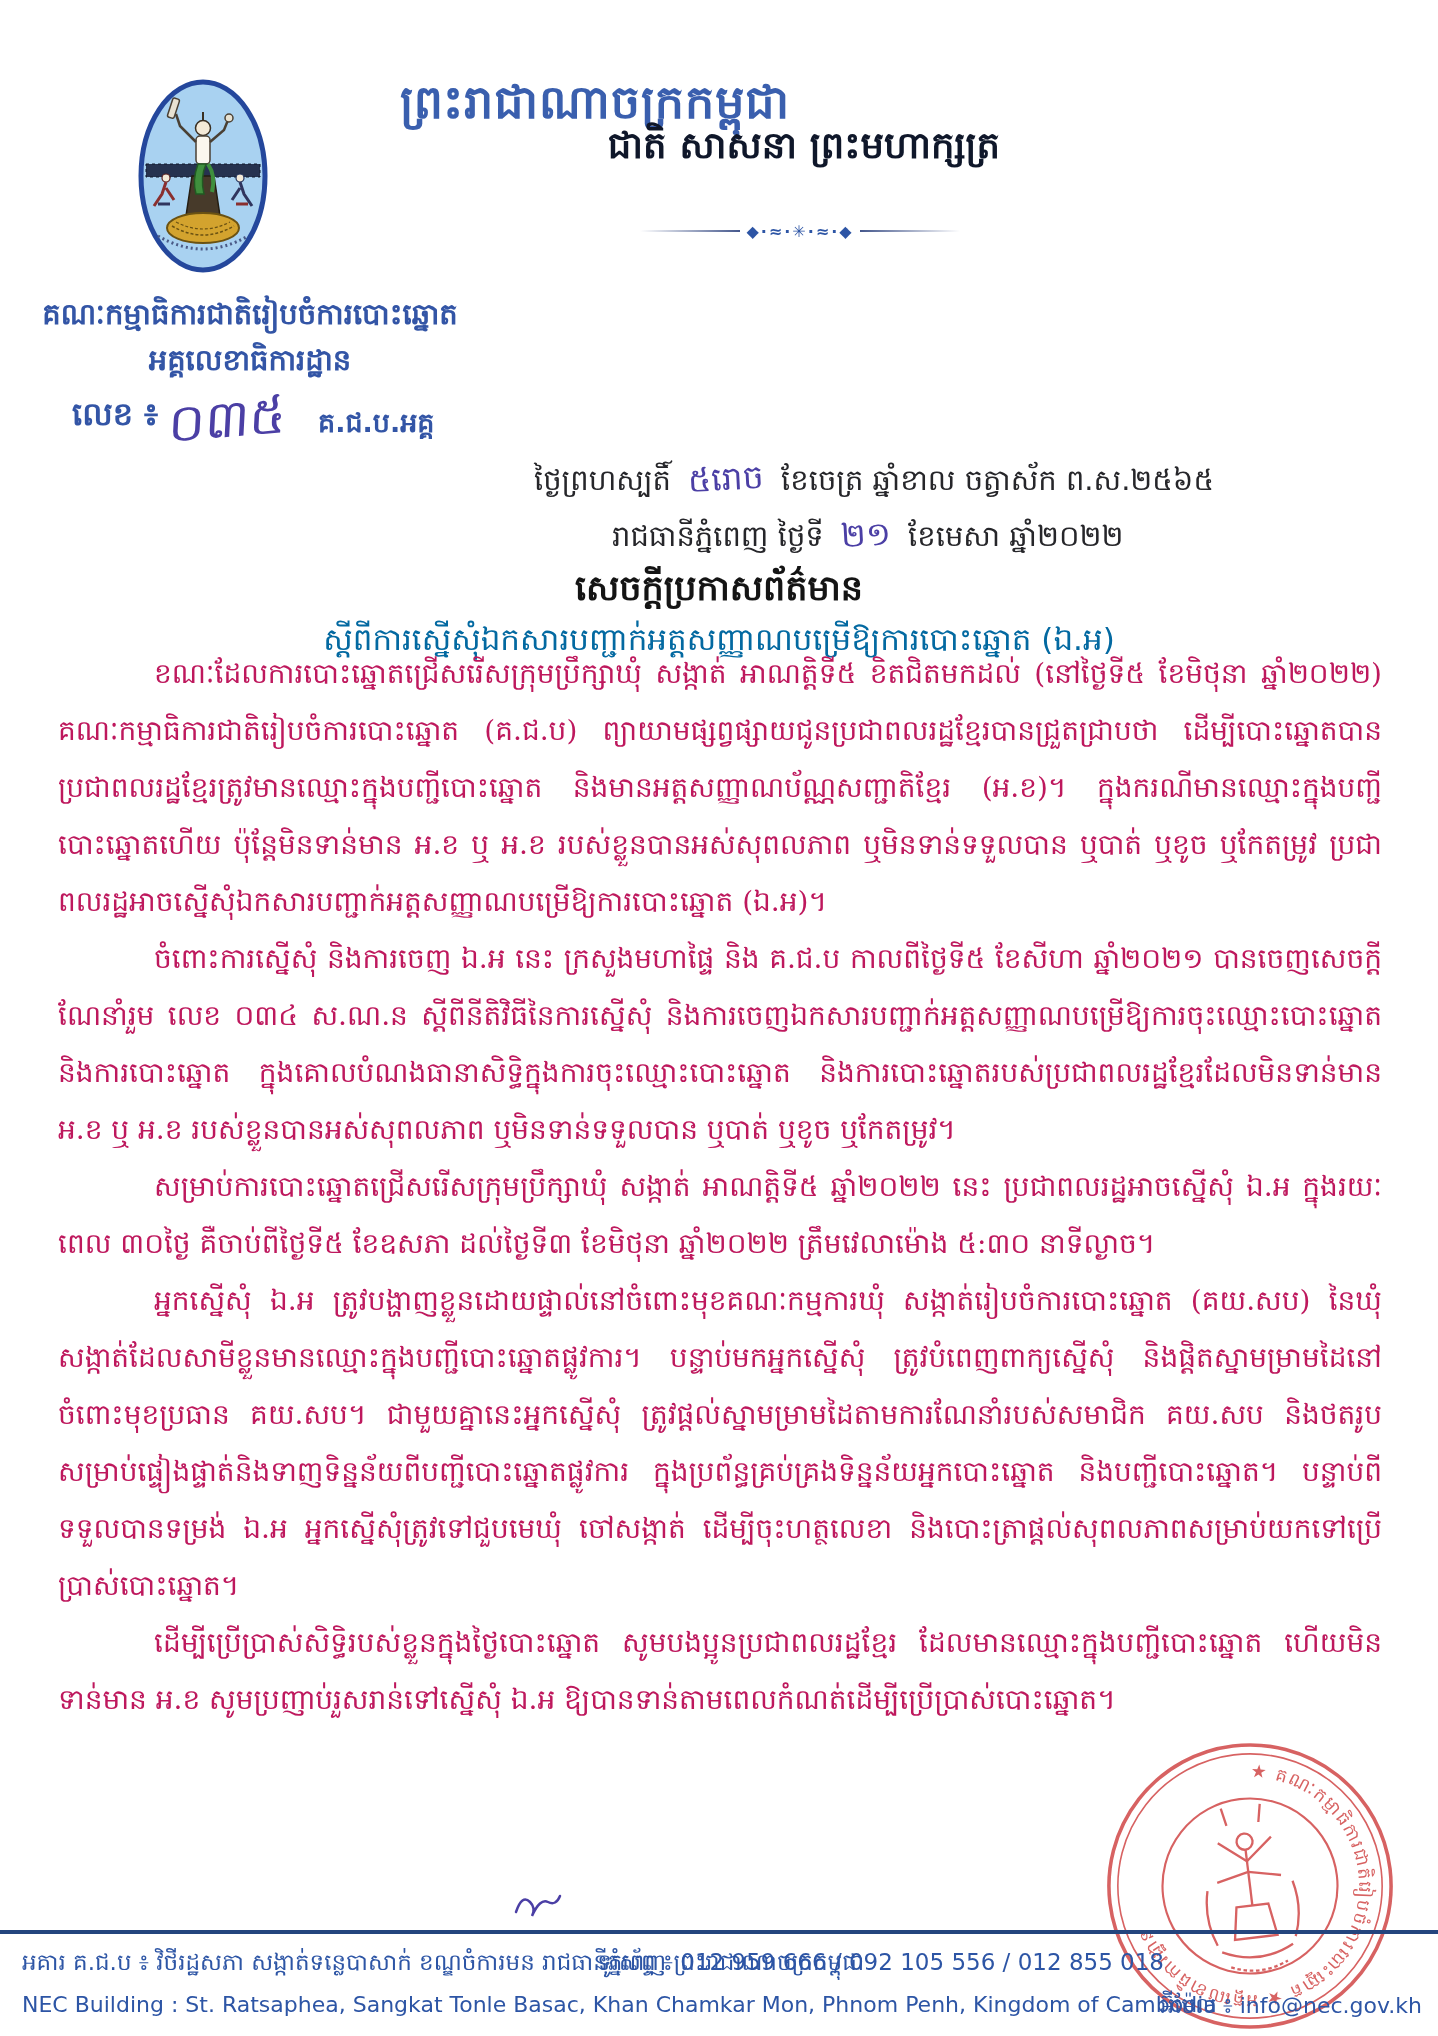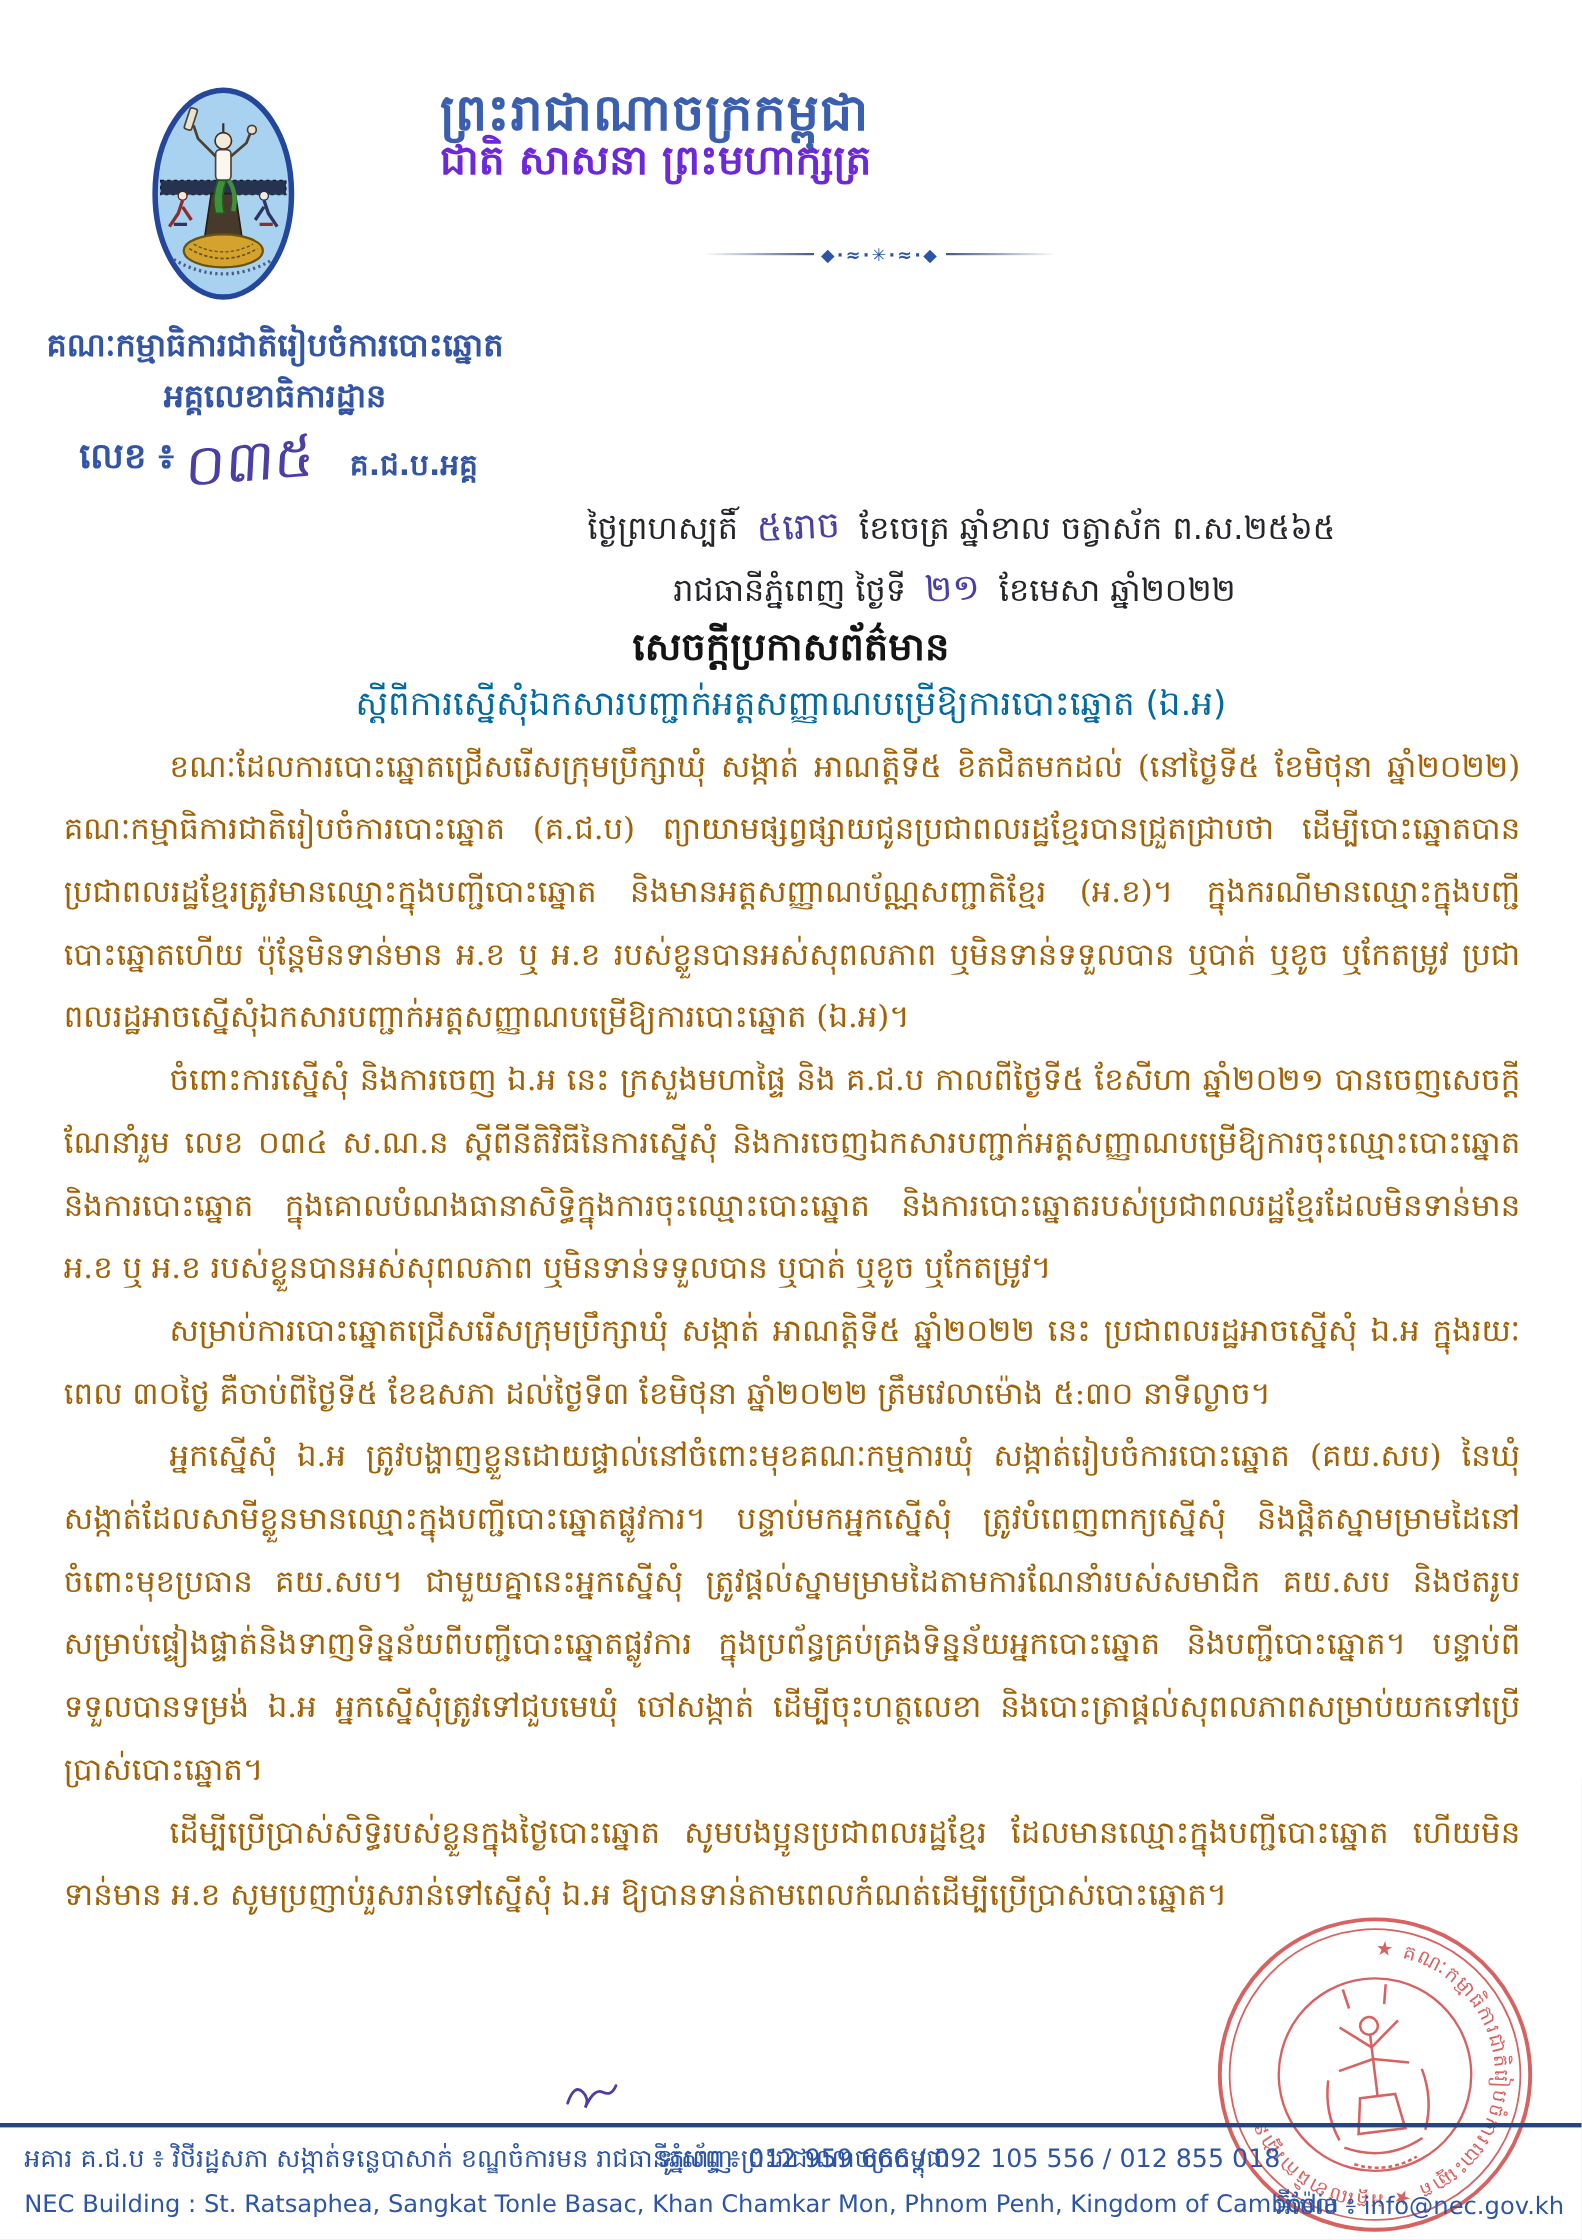--- a/index.html
+++ b/index.html
@@ -12,22 +12,22 @@
     font-family:"DejaVu Sans", sans-serif;
   }
   
   .kingdom{
     position:absolute;left:400px;top:74px;width:600px;
     text-align:left;font-weight:bold;font-size:46px;line-height:1.25;
     color:#3a5fae;letter-spacing:1px;
   }
   .motto{
     position:absolute;left:400px;top:122px;width:600px;
-    text-align:left;font-weight:bold;font-size:37px;
-    color:#6d28d9;
+    text-align:right;font-weight:bold;font-size:37px;
+    color:#0f172a;
   }
   .divider{
     position:absolute;left:640px;top:218px;width:320px;height:26px;
     display:flex;align-items:center;justify-content:center;
     color:#2d55a5;font-size:16px;letter-spacing:2px;
   }
   .divline{flex:1;height:2px;background:linear-gradient(90deg,transparent,#44578c 30%,#44578c 70%,transparent);}
   .divline.left{background:linear-gradient(90deg,transparent,#44578c);}
   .divline.right{background:linear-gradient(90deg,#44578c,transparent);}
   .divider .orn{padding:0 6px;white-space:nowrap;font-weight:bold;}
@@ -60,23 +60,23 @@
   .title1{
     position:absolute;left:58px;top:566px;width:1322px;text-align:center;
     font-weight:bold;font-size:35px;color:#141414;
   }
   .title2{
     position:absolute;left:58px;top:620px;width:1322px;text-align:center;
     font-weight:normal;font-size:31px;color:#0369a1;
   }
   
   .body-text{
-    position:absolute;left:58px;top:668px;width:1324px;
+    position:absolute;left:58px;top:645px;width:1324px;
     font-family:"DejaVu Serif", serif;
-    font-size:28px;line-height:57px;color:#a16207;
+    font-size:28px;line-height:57px;color:#be185d;
     text-align:justify;
   }
   .body-text p{margin:0;text-indent:96px;}
   .initial-mark{position:absolute;left:512px;top:1888px;}
   
   .stamp{
     position:absolute;left:1082px;top:1736px;width:336px;height:300px;
     opacity:0.82;transform:rotate(-7deg);
     pointer-events:none;
   }

